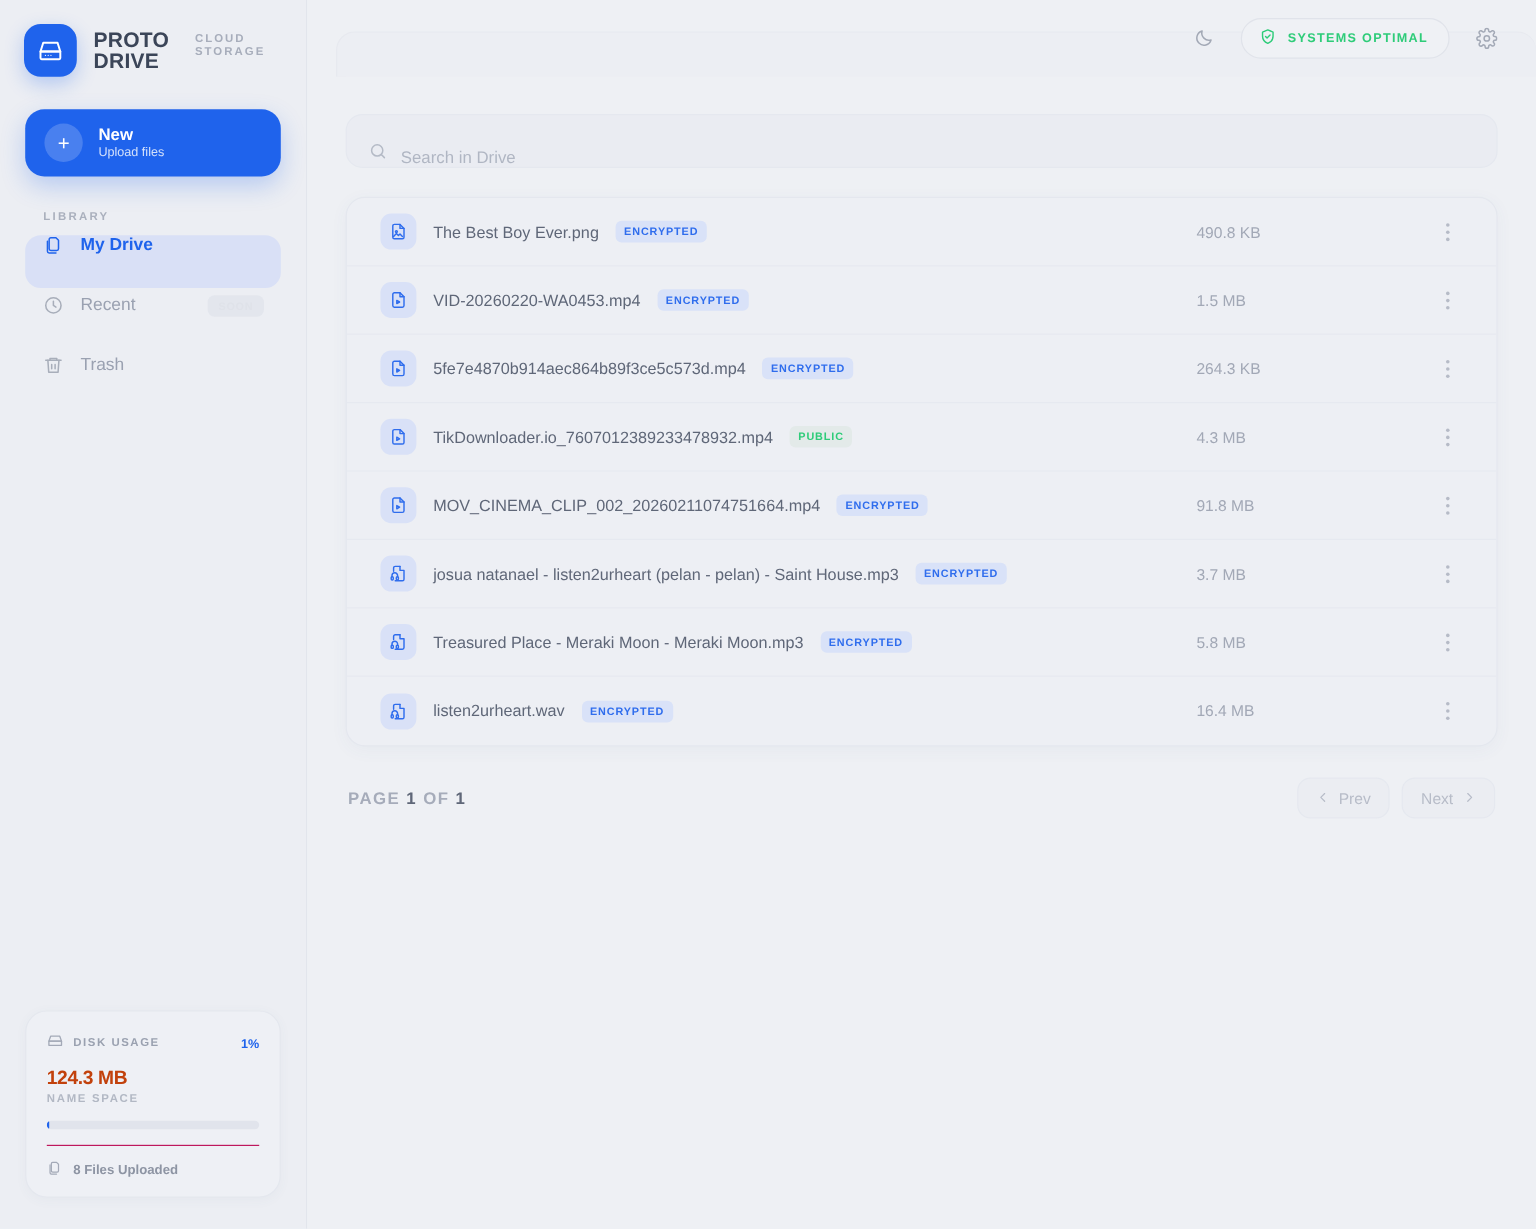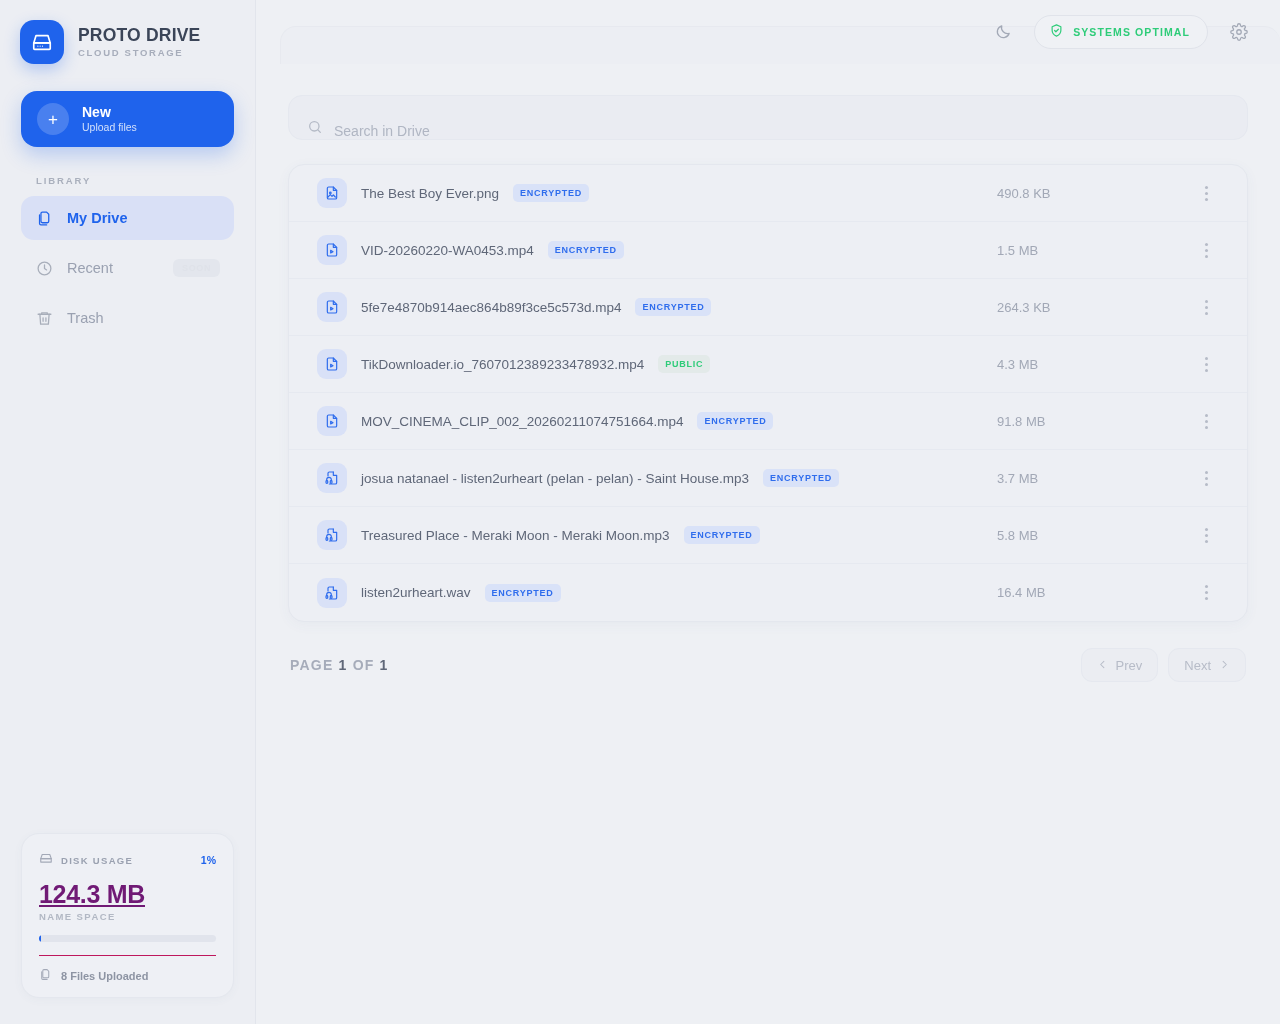--- a/index.html
+++ b/index.html
@@ -22,21 +22,21 @@
     display: flex; flex-direction: column;
   }
   .brand { display: flex; align-items: center; gap: 14px; padding: 20px 20px 0 20px; }
   .brand-logo {
     width: 44px; height: 44px; border-radius: 14px;
     background: #1f63ec;
     display: flex; align-items: center; justify-content: center;
     box-shadow: 0 6px 16px rgba(31,99,236,.28);
     flex: 0 0 44px;
   }
-  .brand-text { display: flex; flex-direction: column; justify-content: center; }
+  .brand-text { display: flex; flex-direction: row; justify-content: center; }
   .brand-title {
     font-size: 17.5px; font-weight: 700; color: #3b4558;
     letter-spacing: .2px; line-height: 1.05;
   }
   .brand-sub {
     font-size: 9.5px; font-weight: 600; color: #a7adbb;
     letter-spacing: 1.7px; margin-top: 3px;
   }
 
   .new-btn {
@@ -59,21 +59,21 @@
   .new-title { color: #fff; font-size: 14px; font-weight: 700; line-height: 1.15; }
   .new-sub { color: rgba(255,255,255,.8); font-size: 10.5px; line-height: 1.4; }
 
   .section-label {
     margin: 28px 0 10px 36px;
     font-size: 9.5px; font-weight: 700; color: #aab0bd; letter-spacing: 1.9px;
   }
   .nav { padding: 0 21px; display: flex; flex-direction: column; gap: 6px; }
   .nav-item {
     height: 44px; border-radius: 13px;
-    display: flex; align-items: center; gap: 14px;
+    display: flex; align-items: flex-start; gap: 14px;
     padding: 0 14px; cursor: pointer;
     color: #9aa1b1; font-size: 14.5px;
   }
   .nav-item .ic { display: flex; width: 18px; justify-content: center; flex: 0 0 18px; }
   .nav-item.active { background: #d9e0f6; color: #1f63ec; font-weight: 700; }
   .nav-item.active .ic svg { stroke: #1f63ec; }
   .nav-badge {
     margin-left: auto; font-size: 9px; font-weight: 700; letter-spacing: .6px;
     background: #e3e6ed; color: #dfe2e9;
     border-radius: 6px; padding: 4px 9px;
@@ -86,21 +86,21 @@
     border-radius: 18px;
     padding: 17px 17px 14px 17px;
     box-shadow: 0 2px 10px rgba(80,95,130,.04);
   }
   .disk-top { display: flex; align-items: center; gap: 8px; }
   .disk-top-label {
     font-size: 9.5px; font-weight: 700; letter-spacing: 1.3px; color: #9aa1b0;
   }
   .disk-pct { margin-left: auto; font-size: 10.5px; font-weight: 700; color: #1f63ec; }
   .disk-value {
-    margin-top: 11px; font-size: 25px; font-weight: 700; color: #701a75; letter-spacing: -.3px; text-decoration: underline;
+    margin-top: 11px; font-size: 16px; font-weight: 700; color: #c2410c; letter-spacing: -.3px;
   }
   .disk-used { margin-top: 2px; font-size: 9.5px; font-weight: 600; letter-spacing: 1.4px; color: #b2b8c4; }
   .disk-bar {
     margin-top: 13px; height: 7px; border-radius: 5px; background: #e1e4ec; overflow: hidden;
   }
   .disk-bar-fill { height: 100%; width: 1.4%; background: #1f63ec; border-radius: 5px; }
   .disk-foot {
     margin-top: 13px; padding-top: 12px; border-top: 1px solid #be185d;
     display: flex; align-items: center; gap: 9px;
     font-size: 11px; color: #8d94a3; font-weight: 600;

